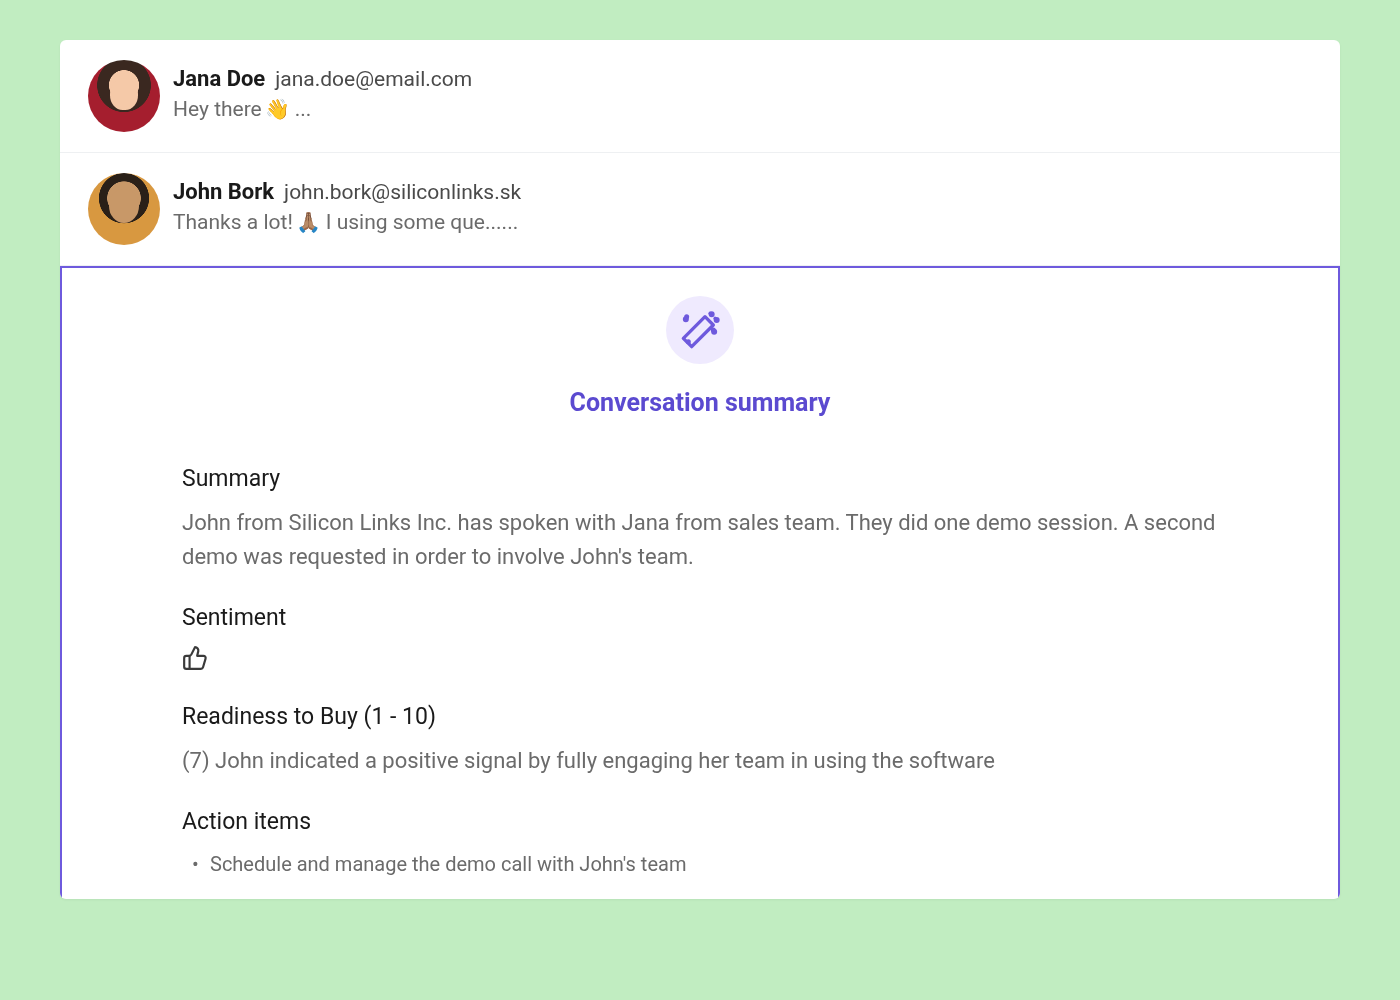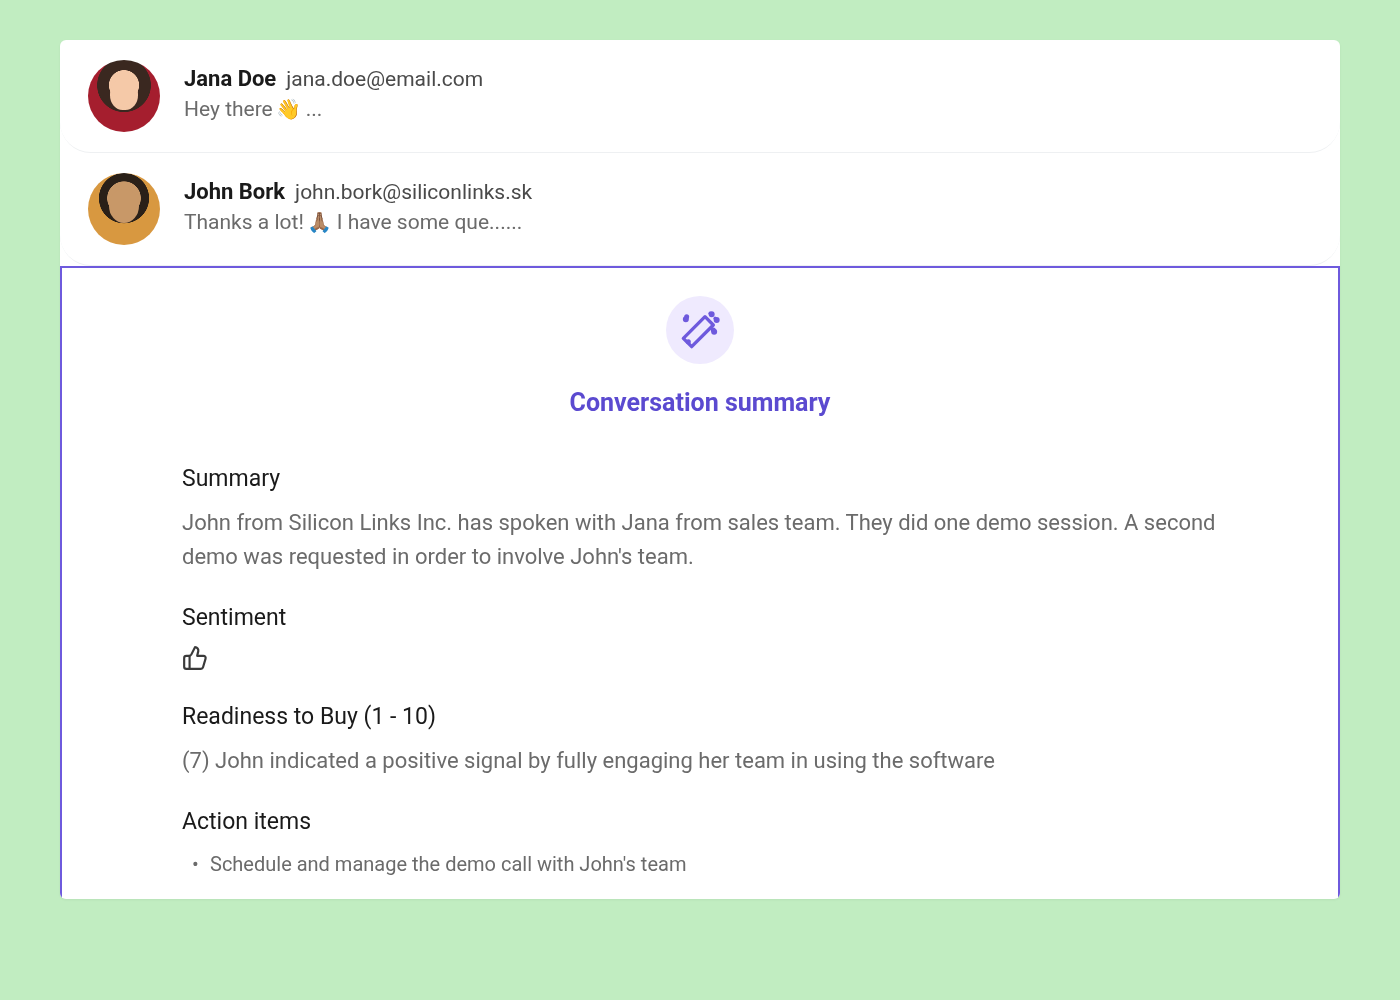--- a/index.html
+++ b/index.html
@@ -20,23 +20,22 @@
       background-color: #ffffff;
       border-radius: 6px;
       overflow: hidden;
       box-shadow: 0 1px 3px rgba(0,0,0,0.05);
     }
     
     .message-row {
       display: flex;
       align-items: flex-start;
       padding: 20px 28px;
-      gap: 24px;
+      gap: 13px;
       border-bottom: 1px solid #eef0f2;
-      border-radius: 31px;
     }
     
     .avatar {
       width: 72px;
       height: 72px;
       border-radius: 50%;
       flex-shrink: 0;
       background-size: cover;
       background-position: center;
     }
@@ -235,21 +234,21 @@
   <div class="message-row">
     <div class="avatar avatar-2"></div>
     <div class="message-content">
       <div class="message-header">
         <span class="sender-name">John Bork</span>
         <span class="sender-email">john.bork@siliconlinks.sk</span>
       </div>
       <div class="message-preview">
         <span>Thanks a lot! </span>
         <span class="emoji">🙏🏽</span>
-        <span> I have some que......</span>
+        <span> I using some que......</span>
       </div>
     </div>
   </div>
 
   <div class="summary-panel">
     <div class="summary-header">
       <div class="magic-icon-wrapper">
         <svg class="magic-icon" viewBox="0 0 24 24" fill="none" stroke="currentColor" stroke-width="2" stroke-linecap="round" stroke-linejoin="round">
           <path d="M15 4l5 5L7 22l-5-5L15 4z"></path>
           <path d="M18 2l1 1"></path>

